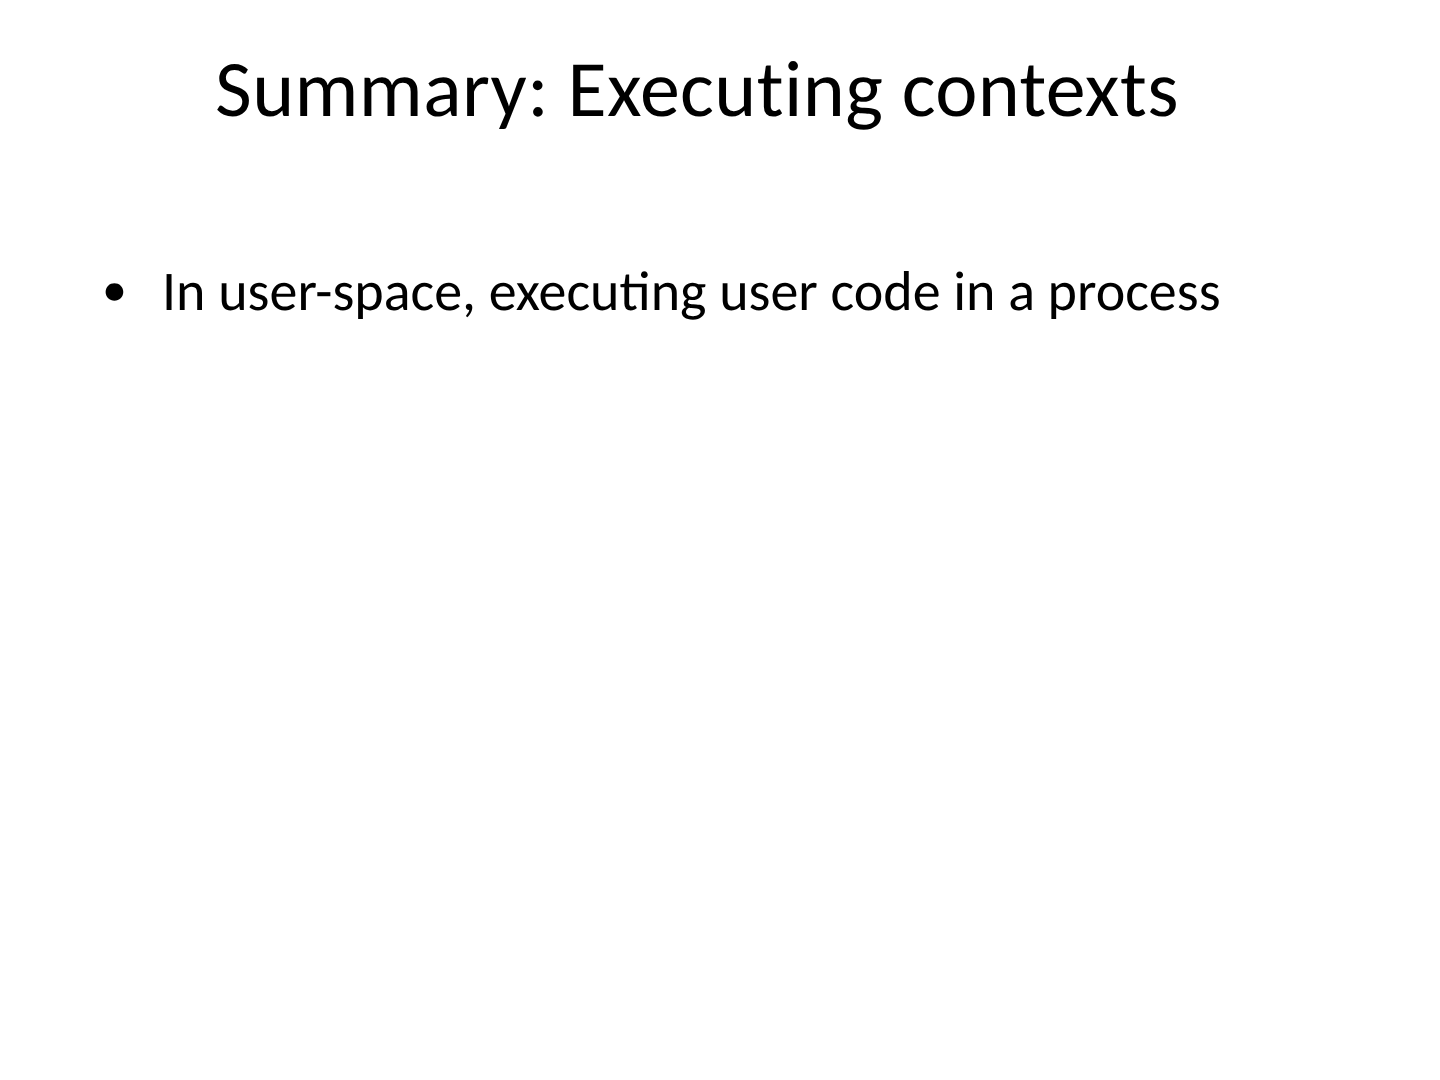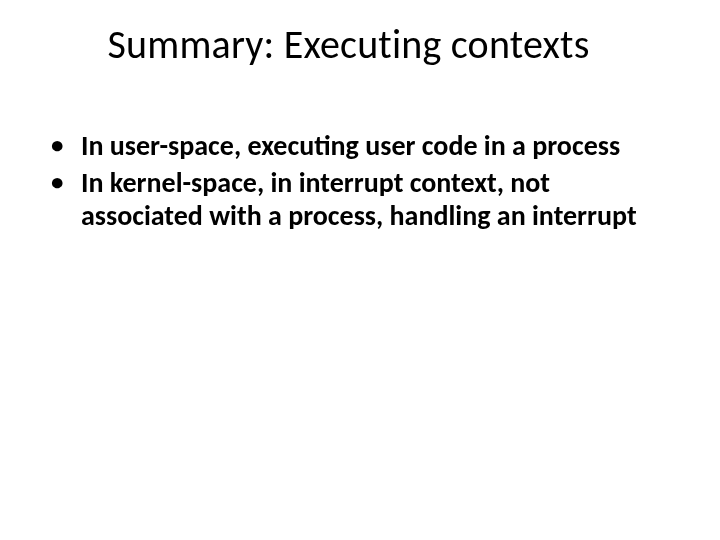--- a/index.html
+++ b/index.html
@@ -24,21 +24,20 @@
     text-align: center;
     margin: 0 0 60px 0;
     letter-spacing: 0.2px;
   }
   .bullets {
     list-style: none;
     padding: 0;
     margin: 0;
     font-size: 28px;
     line-height: 1.18;
-    font-weight: bold;
   }
   .bullets li {
     position: relative;
     padding-left: 36px;
     margin-bottom: 4px;
   }
   .bullets li::before {
     content: "•";
     position: absolute;
     left: 6px;
@@ -47,15 +46,14 @@
     line-height: 1.3;
   }
 </style>
 </head>
 <body>
 
 <div class="slide">
   <h1 class="title">Summary: Executing contexts</h1>
   <ul class="bullets">
     <li> In user-space, executing user code in a process</li>
-    <li> In kernel-space, in interrupt context, not associated with a process, handling an interrupt</li>
   </ul>
 </div>
 
 </body></html>

